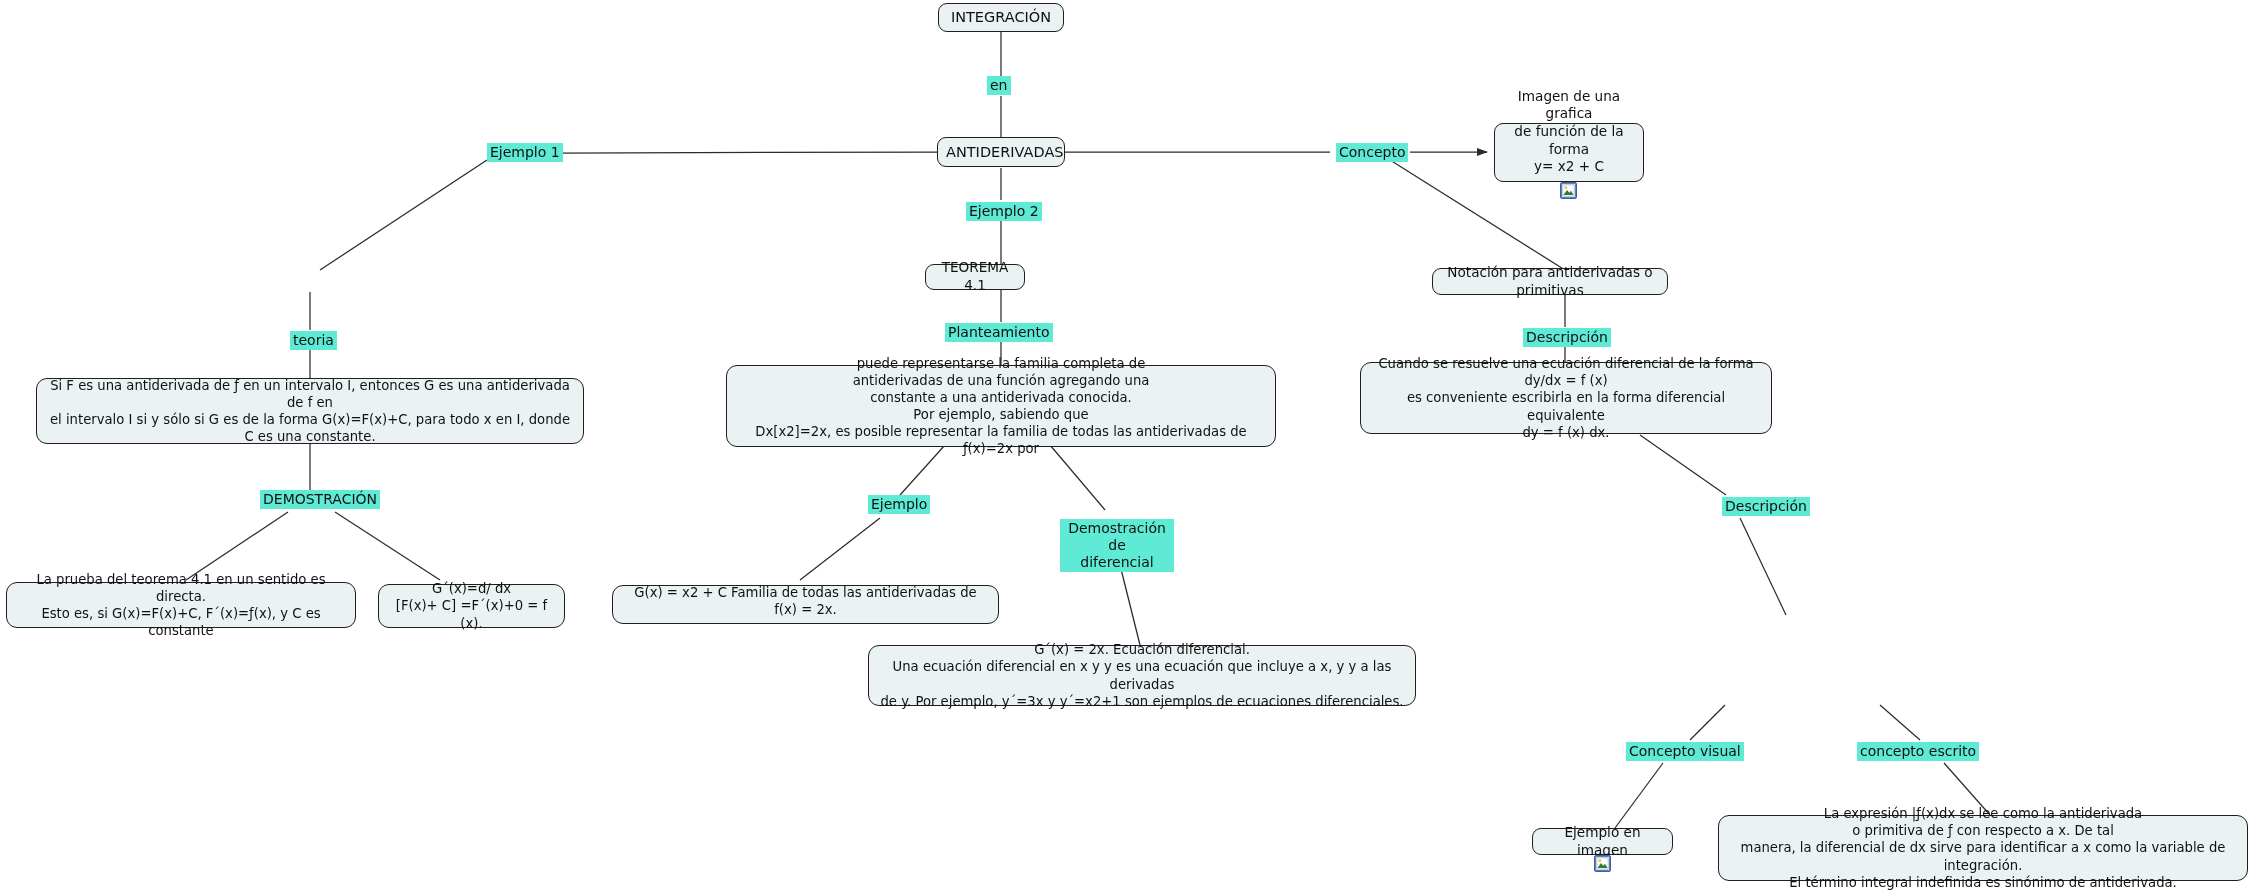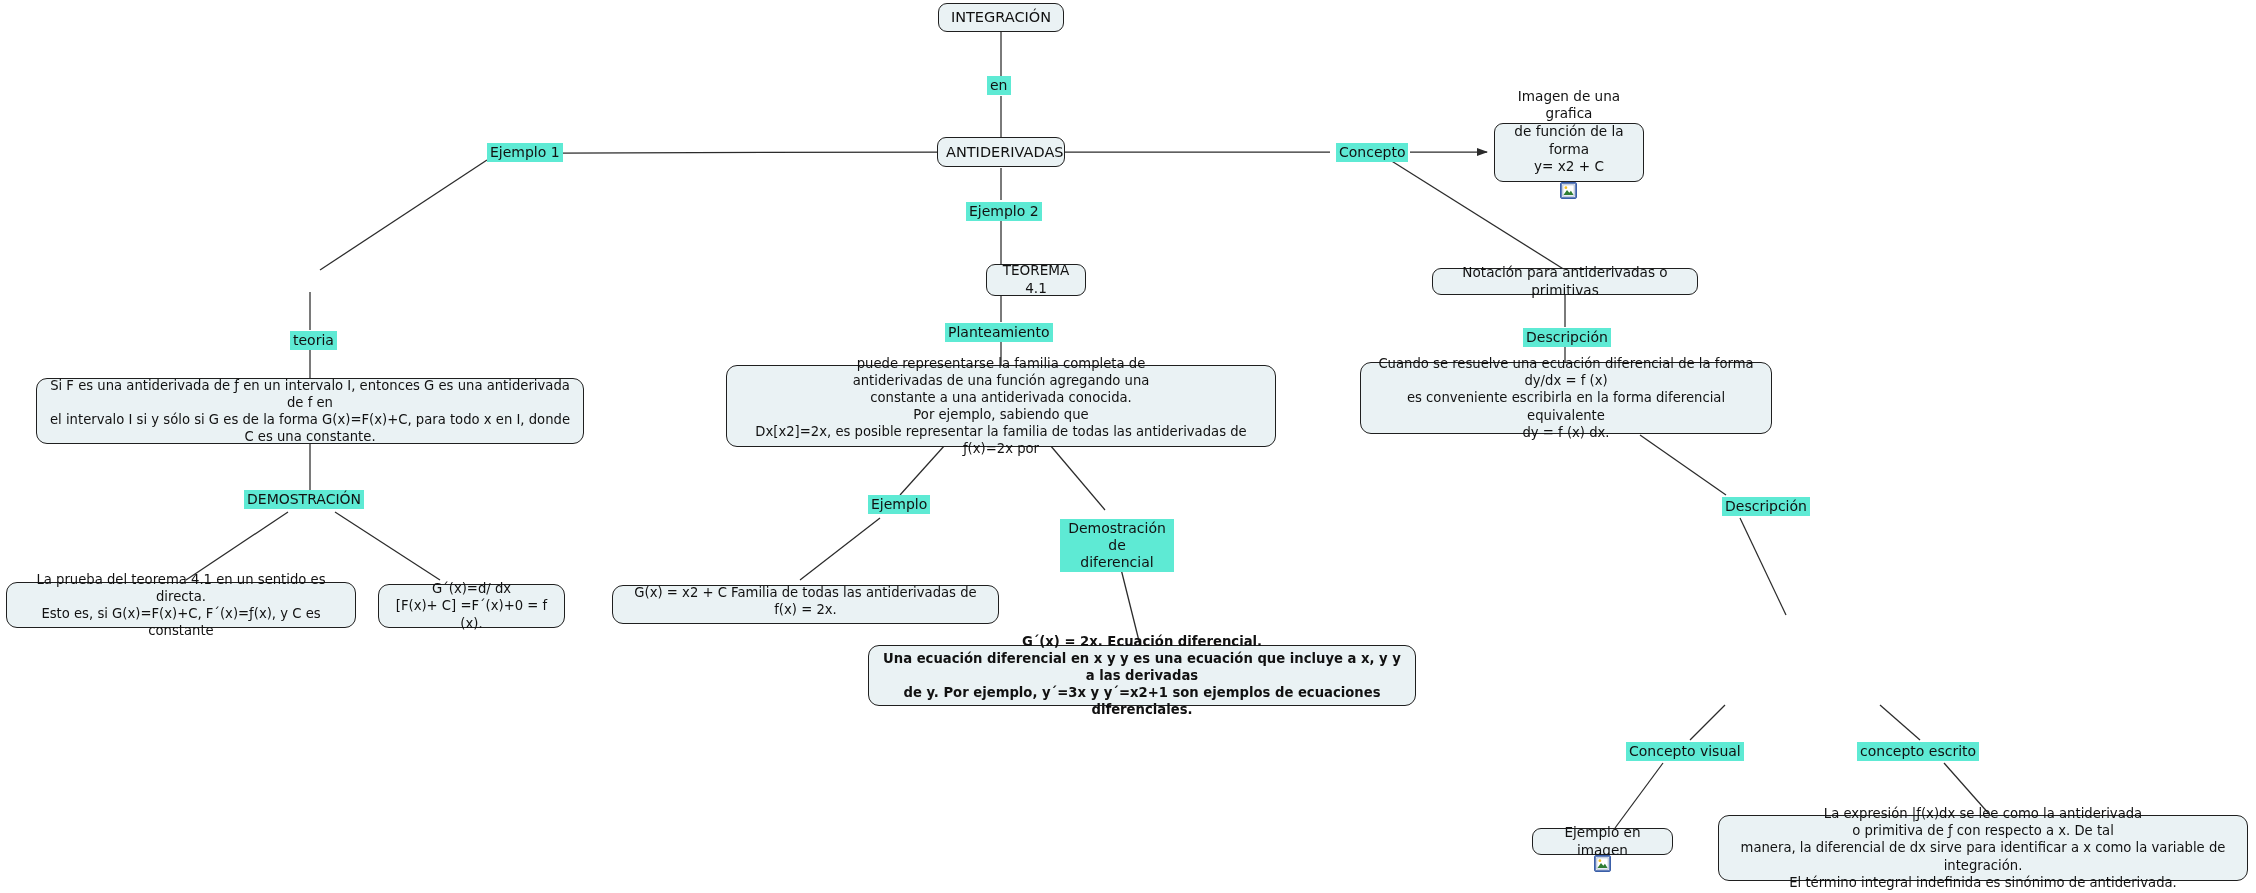--- a/index.html
+++ b/index.html
@@ -142,25 +142,25 @@
   <span class="imgicon" style="left:1560px;top:182px;">
     <svg viewBox="0 0 16 16" xmlns="http://www.w3.org/2000/svg">
       <rect x="0.5" y="0.5" width="15" height="15" fill="#f7f7f2" stroke="#5b79b8" stroke-width="1"></rect>
       <rect x="2" y="2" width="12" height="12" fill="#ffffff" stroke="#8aa0c9" stroke-width="0.7"></rect>
       <circle cx="5.2" cy="5" r="1.5" fill="#f2c12e"></circle>
       <path d="M2.6 12.8 L6.4 7.4 L8.9 10.3 L10.6 8.2 L13.4 12.8 Z" fill="#2f7d32"></path>
     </svg>
   </span>
 
 
-  <div class="node fs-node" style="left:986px;top:264px;width:100px;height:32px;">
+  <div class="node fs-node" style="left:925px;top:264px;width:100px;height:26px;">
     <span class="txt">TEOREMA 4.1</span>
   </div>
 
-  <div class="node fs-node" style="left:1432px;top:268px;width:266px;height:27px;">
+  <div class="node fs-node" style="left:1432px;top:268px;width:236px;height:27px;">
     <span class="txt">Notación para antiderivadas o primitivas</span>
   </div>
 
   <div class="node big fs-body" style="left:36px;top:378px;width:548px;height:66px;">
     <span class="txt">Si F es una antiderivada de ƒ en un intervalo I, entonces G es una antiderivada de f en
 el intervalo I si y sólo si G es de la forma G(x)=F(x)+C, para todo x en I, donde
 C es una constante.</span>
   </div>
 
   <div class="node big fs-body" style="left:726px;top:365px;width:550px;height:82px;">
@@ -185,21 +185,21 @@
 
   <div class="node big fs-body" style="left:378px;top:584px;width:187px;height:44px;">
     <span class="txt">G´(x)=d/ dx
 [F(x)+ C] =F´(x)+0 = f (x).</span>
   </div>
 
   <div class="node big fs-body" style="left:612px;top:585px;width:387px;height:39px;align-items:flex-end;">
     <span class="txt">G(x) = x2 + C Familia de todas las antiderivadas de f(x) = 2x.</span>
   </div>
 
-  <div class="node big fs-body" style="left:868px;top:645px;width:548px;height:61px;font-weight:bold;">
+  <div class="node big fs-body" style="left:868px;top:645px;width:548px;height:61px;">
     <span class="txt">G´(x) = 2x. Ecuación diferencial.
 Una ecuación diferencial en x y y es una ecuación que incluye a x, y y a las derivadas
 de y. Por ejemplo, y´=3x y y´=x2+1 son ejemplos de ecuaciones diferenciales.</span>
   </div>
 
 
   <div class="node fs-node" style="left:1532px;top:828px;width:141px;height:27px;">
     <span class="txt">Ejemplo en imagen</span>
   </div>
   <span class="imgicon" style="left:1594px;top:855px;">
@@ -225,21 +225,21 @@
   <span class="lbl" style="left:1336px;top:143px;">Concepto</span>
 
   <span class="lbl" style="left:966px;top:202px;">Ejemplo 2</span>
 
   <span class="lbl" style="left:290px;top:331px;">teoria</span>
 
   <span class="lbl" style="left:945px;top:323px;">Planteamiento</span>
 
   <span class="lbl" style="left:1523px;top:328px;">Descripción</span>
 
-  <span class="lbl" style="left:244px;top:490px;">DEMOSTRACIÓN</span>
+  <span class="lbl" style="left:260px;top:490px;">DEMOSTRACIÓN</span>
 
   <span class="lbl" style="left:868px;top:495px;">Ejemplo</span>
 
   <span class="lbl" style="left:1060px;top:519px;width:108px;">Demostración de
 diferencial</span>
 
   <span class="lbl" style="left:1722px;top:497px;">Descripción</span>
 
   <span class="lbl" style="left:1626px;top:742px;">Concepto visual</span>
 

